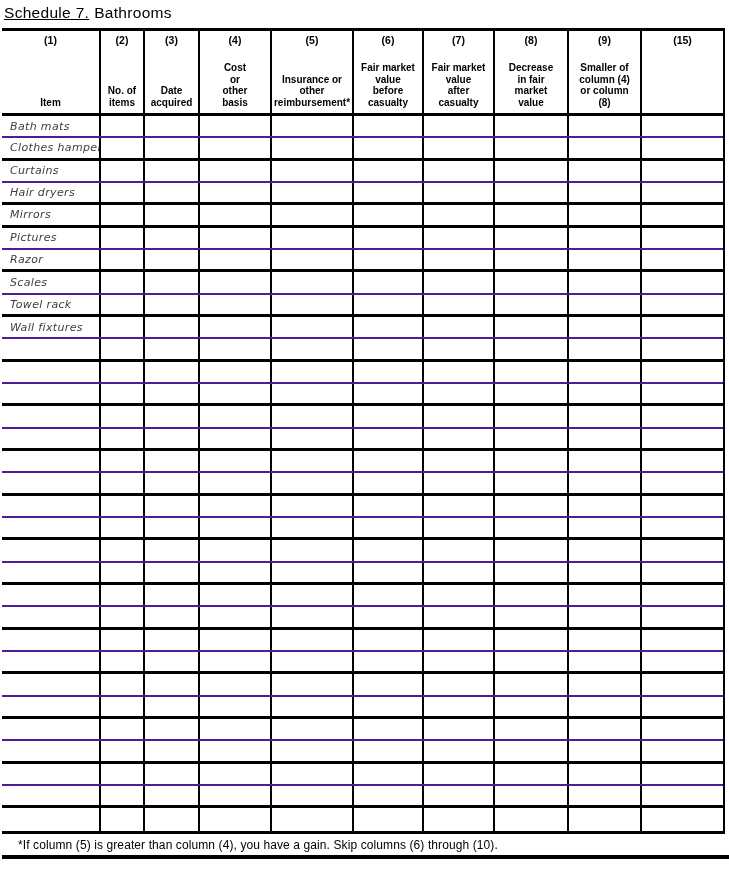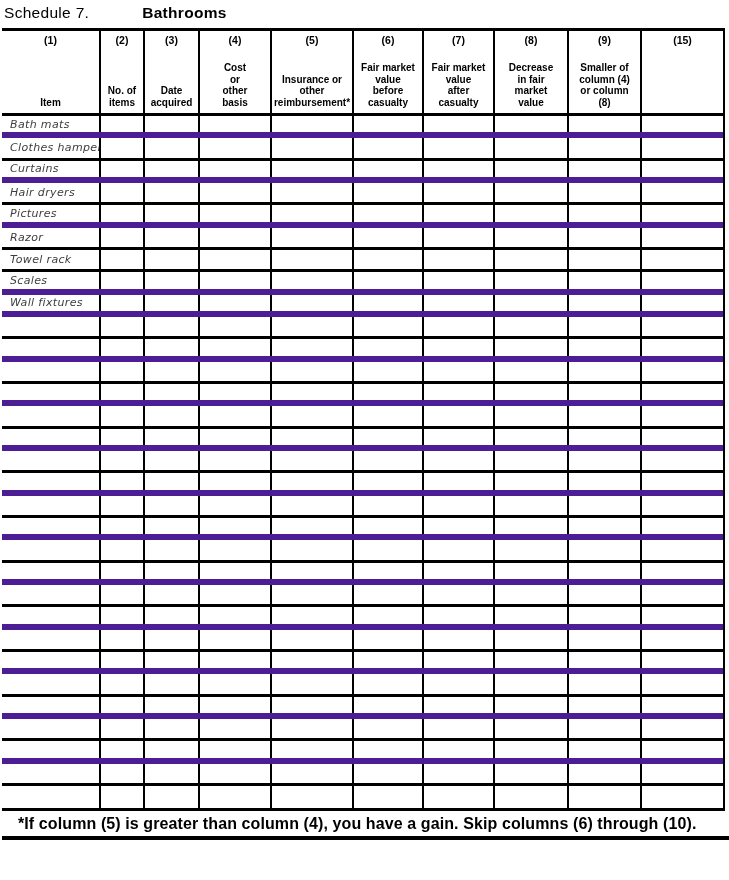--- a/index.html
+++ b/index.html
@@ -12,22 +12,22 @@
     overflow: hidden;
   }
   .page { padding: 3px 0 0 2px; }
 
   .title-line {
     font-size: 15.5px;
     letter-spacing: 0.3px;
     margin: 1px 0 6px 2px;
     white-space: nowrap;
   }
-  .title-line .t-prefix { font-weight: normal; margin-right: 5px; }
-  .title-line .t-name { font-weight: bold; margin-left: 48px; }
+  .title-line .t-prefix { font-weight: normal; margin-right: 5px; text-decoration: underline; }
+  .title-line .t-name { font-weight: normal; }
 
   .ftable {
     width: 723px;
     border-top: 3px solid #000;
     border-bottom: 3px solid #000;
     border-right: 2px solid #000;
   }
   .cols {
     display: grid;
     grid-template-columns: 97px 44px 55px 72px 82px 70px 71px 74px 73px 83px;
@@ -42,39 +42,39 @@
     text-align: center;
     font-weight: bold;
     font-size: 10px;
     line-height: 11.5px;
     padding: 4px 1px 5px 1px;
   }
   .hcell:first-child { border-left: none; }
   .hnum { font-size: 10.5px; }
   .hdesc { white-space: pre-line; margin-top: 12px; }
 
-  .row { height: 22.33px; border-bottom: 6px solid #4c1d95; }
+  .row { height: 22.33px; border-bottom: 2px solid #4c1d95; }
   .row.thick { border-bottom: 3px solid #000; }
   .row:last-child { border-bottom: none; }
   .cell { border-left: 2px solid #000; }
   .cell:first-child { border-left: none; }
   .item-cell {
     font-family: "DejaVu Sans", sans-serif;
     font-style: italic;
     font-size: 11px;
     letter-spacing: 0.35px;
     color: #3d3d3d;
     display: flex; align-items: center;
     padding-left: 8px;
     overflow: hidden; white-space: nowrap;
   }
 
   .footnote {
-    font-weight: bold;
-    font-size: 16px;
+    font-weight: normal;
+    font-size: 12px;
     letter-spacing: 0.1px;
     margin: 4px 0 3px 16px;
     white-space: nowrap;
   }
   .bottom-rule {
     width: 727px; height: 4px;
     background: #000;
   }
 </style>
 </head>
@@ -191,20 +191,32 @@
           <div class="cell"></div>
           <div class="cell"></div>
           <div class="cell"></div>
           <div class="cell"></div>
           <div class="cell"></div>
           <div class="cell"></div>
           <div class="cell"></div>
           <div class="cell"></div>
           <div class="cell"></div>
         </div>
+        <div class="row cols thick">
+          <div class="cell item-cell">Mirrors</div>
+          <div class="cell"></div>
+          <div class="cell"></div>
+          <div class="cell"></div>
+          <div class="cell"></div>
+          <div class="cell"></div>
+          <div class="cell"></div>
+          <div class="cell"></div>
+          <div class="cell"></div>
+          <div class="cell"></div>
+        </div>
         <div class="row cols">
           <div class="cell item-cell">Pictures</div>
           <div class="cell"></div>
           <div class="cell"></div>
           <div class="cell"></div>
           <div class="cell"></div>
           <div class="cell"></div>
           <div class="cell"></div>
           <div class="cell"></div>
           <div class="cell"></div>
@@ -215,34 +227,34 @@
           <div class="cell"></div>
           <div class="cell"></div>
           <div class="cell"></div>
           <div class="cell"></div>
           <div class="cell"></div>
           <div class="cell"></div>
           <div class="cell"></div>
           <div class="cell"></div>
           <div class="cell"></div>
         </div>
+        <div class="row cols">
+          <div class="cell item-cell">Scales</div>
+          <div class="cell"></div>
+          <div class="cell"></div>
+          <div class="cell"></div>
+          <div class="cell"></div>
+          <div class="cell"></div>
+          <div class="cell"></div>
+          <div class="cell"></div>
+          <div class="cell"></div>
+          <div class="cell"></div>
+        </div>
         <div class="row cols thick">
           <div class="cell item-cell">Towel rack</div>
-          <div class="cell"></div>
-          <div class="cell"></div>
-          <div class="cell"></div>
-          <div class="cell"></div>
-          <div class="cell"></div>
-          <div class="cell"></div>
-          <div class="cell"></div>
-          <div class="cell"></div>
-          <div class="cell"></div>
-        </div>
-        <div class="row cols">
-          <div class="cell item-cell">Scales</div>
           <div class="cell"></div>
           <div class="cell"></div>
           <div class="cell"></div>
           <div class="cell"></div>
           <div class="cell"></div>
           <div class="cell"></div>
           <div class="cell"></div>
           <div class="cell"></div>
           <div class="cell"></div>
         </div>

